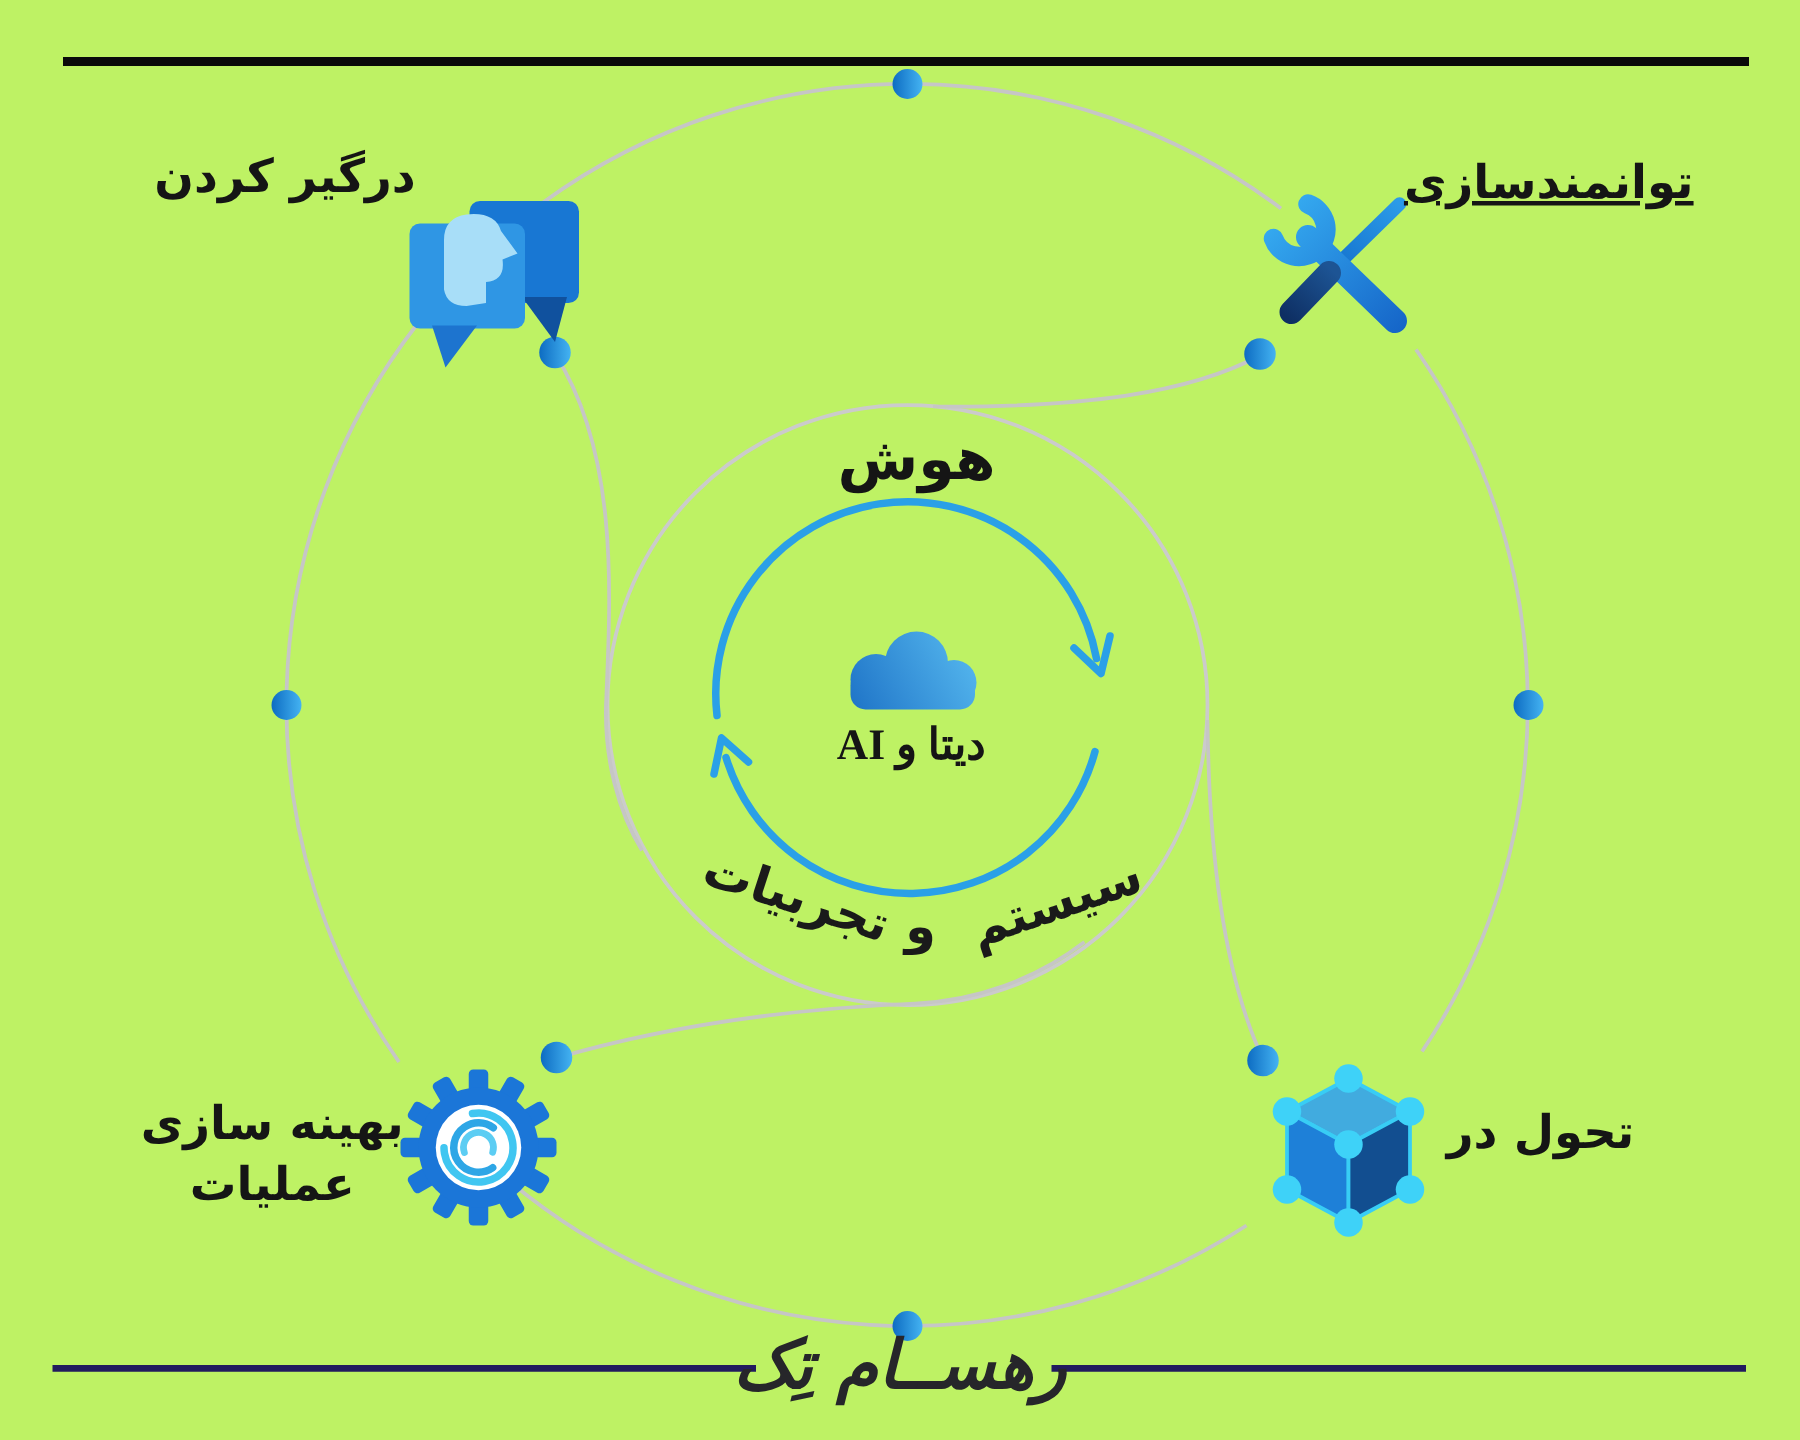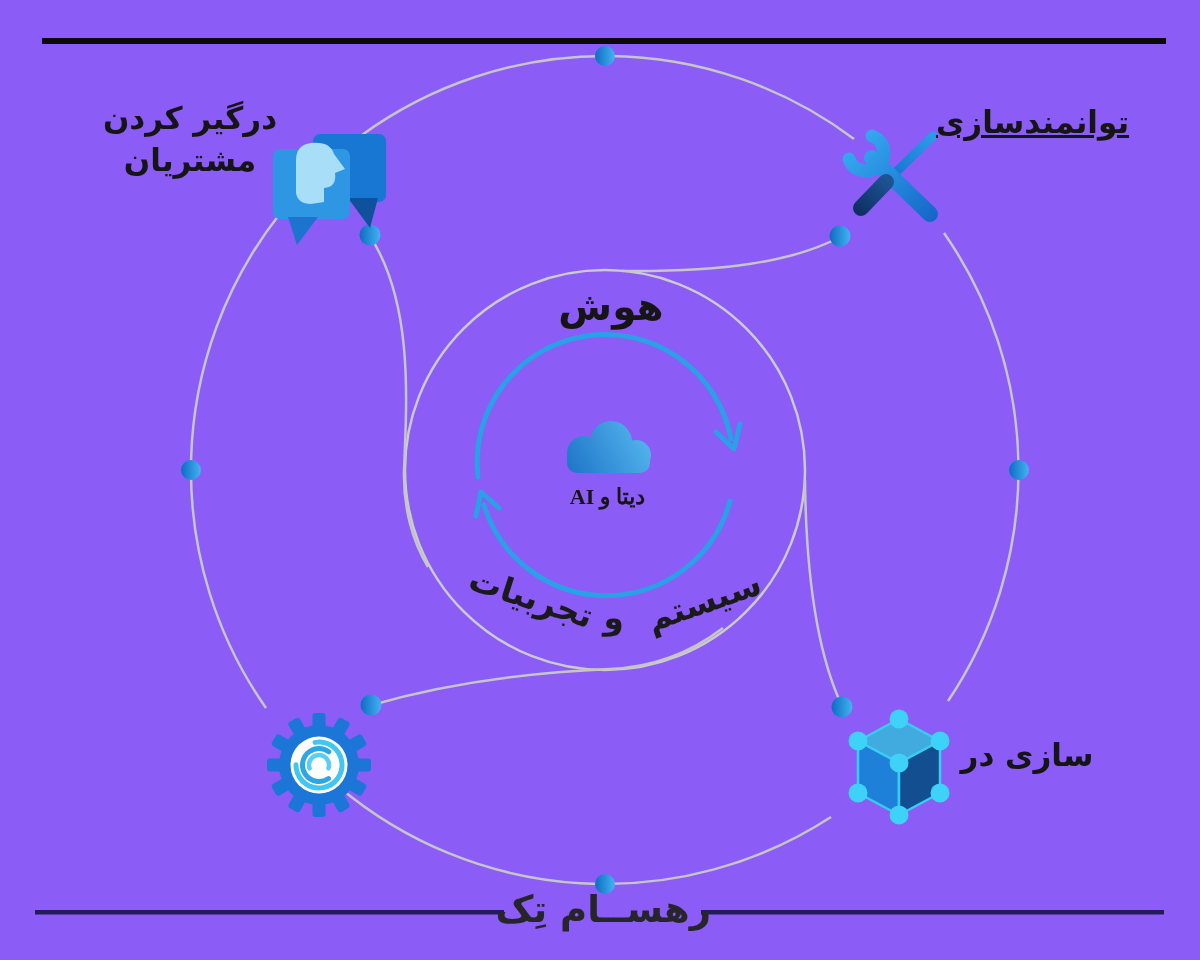--- a/index.html
+++ b/index.html
@@ -1,36 +1,36 @@
 <!DOCTYPE html>
 <html lang="fa"><head>
 <meta charset="utf-8">
 <style>
   html,body{margin:0;padding:0;background:#ffffff;}
   #stage{
-    position:relative;width:1200px;height:960px;background:#8b5cf6;overflow:hidden;
+    position:relative;width:1200px;height:960px;background:#bef264;overflow:hidden;
     font-family:"DejaVu Sans","Liberation Sans",sans-serif;
   }
   #bg-scene{position:absolute;left:0;top:0;}
   .label{
     position:absolute;direction:rtl;text-align:center;color:#151515;
     font-weight:700;font-size:31px;line-height:42px;letter-spacing:0;
   }
   .center-top{font-size:39px;}
   .center-ai{
-    font-size:22px;font-family:"Liberation Serif","DejaVu Serif",serif;
+    font-size:29px;font-family:"Liberation Serif","DejaVu Serif",serif;
     line-height:34px;
   }
   .arc-word{
     position:absolute;direction:rtl;text-align:center;color:#1a1a1a;
     font-weight:700;font-size:33px;line-height:40px;white-space:nowrap;
   }
   .logo{
     position:absolute;direction:rtl;text-align:right;color:#26262a;
-    font-weight:700;font-size:37px;line-height:52px;white-space:nowrap;
+    font-weight:700;font-size:45px;line-height:52px;white-space:nowrap;font-style:italic;
   }
 </style>
 </head>
 <body>
 
 <div id="stage">
 
   <svg id="bg-scene" width="1200" height="960" viewBox="0 0 1200 960">
     <defs>
       <linearGradient id="gradDot" x1="0" y1="0" x2="1" y2="0">
@@ -158,30 +158,33 @@
         <circle cx="899" cy="763" r="9.5"></circle>
         <circle cx="940" cy="793" r="9.5"></circle>
         <circle cx="858" cy="793" r="9.5"></circle>
         <circle cx="899" cy="815" r="9.5"></circle>
       </g>
     </g>
   </svg>
 
   <div class="label" style="left:90px;top:97px;width:200px;">
     <span style="display:block">درگیر کردن</span>
-    <span style="display:block">مشتریان</span>
   </div>
 
   <div class="label" style="left:925px;top:101px;width:215px;text-decoration:underline;">
     <span style="display:block">توانمندسازی</span>
   </div>
 
+  <div class="label" style="left:84px;top:729px;width:195px;line-height:41px;">
+    <span style="display:block">بهینه سازی</span>
+    <span style="display:block">عملیات</span>
+  </div>
 
   <div class="label" style="left:932px;top:736px;width:190px;line-height:39px;">
-    <span style="display:block">سازی در</span>
+    <span style="display:block">تحول در</span>
   </div>
 
   <div class="label center-top" style="left:546px;top:286px;width:130px;">هوش</div>
 
   <div class="label center-ai" style="left:505px;top:480px;width:205px;">دیتا و AI</div>
 
   <div>
     <span class="arc-word" style="left:624px;top:582px;width:160px;transform:rotate(-19deg);">سیستم</span>
     <span class="arc-word" style="left:594px;top:598px;width:40px;transform:rotate(2deg);">و</span>
     <span class="arc-word" style="left:436px;top:578px;width:190px;transform:rotate(18deg);">تجربیات</span>

